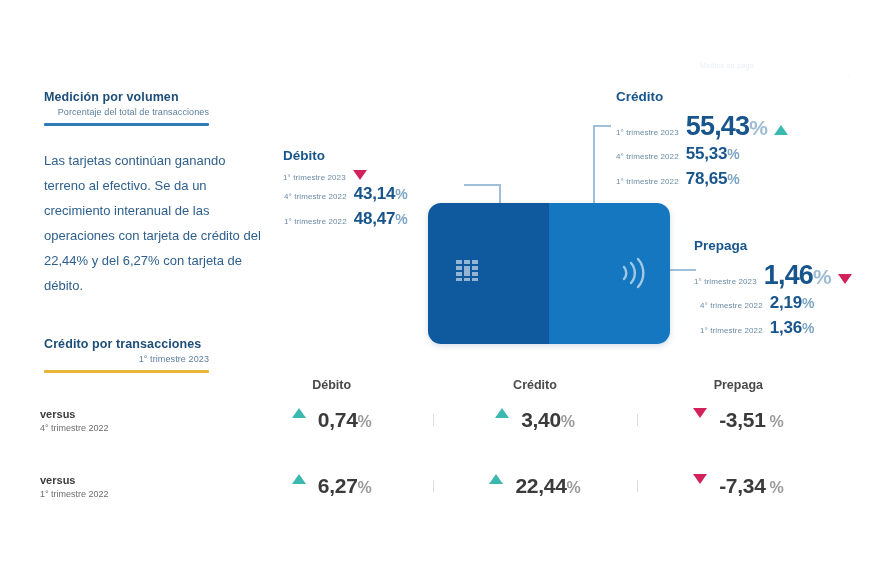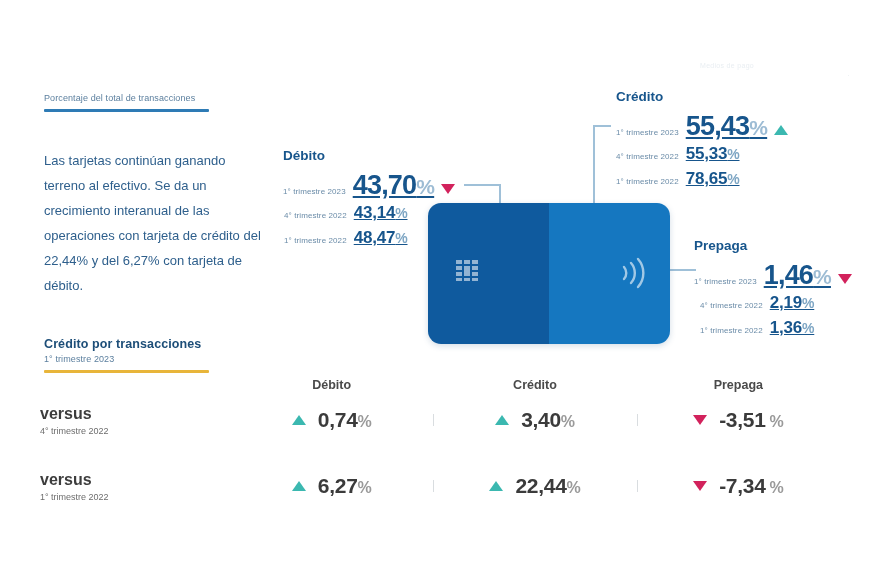--- a/index.html
+++ b/index.html
@@ -6,33 +6,33 @@
   body{
     width:870px;height:580px;background:#ffffff;
     font-family:"Liberation Sans", sans-serif;
     color:#204b73;overflow:hidden;position:relative;
   }
   .stage{position:absolute;inset:0;}
 
   
   .block-head{position:absolute;}
   .bh-title{font-size:12.5px;font-weight:bold;color:#1d4e78;letter-spacing:.1px;}
-  .bh-sub{font-size:9px;color:#5b7f9e;margin-top:3px;letter-spacing:.1px;}
+  .bh-sub{font-size:9px;color:#5b7f9e;margin-top:3px;letter-spacing:.1px;text-align:right;}
   .bh-rule{height:3px;width:165px;margin-top:6px;border-radius:1px;}
 
   .lede{position:absolute;left:44px;top:148px;width:225px;
         font-size:13px;line-height:25px;color:#2e5f8c;font-weight:400;}
 
   
   .metric{position:absolute;}
   .metric .m-title{font-size:13.5px;font-weight:bold;color:#17558c;margin-bottom:7px;}
   .m-row{display:flex;align-items:baseline;gap:7px;margin-bottom:5px;white-space:nowrap;}
   .m-row.lead{margin-bottom:2px;}
   .m-q{font-size:8px;color:#6b8ca8;letter-spacing:.1px;}
-  .m-val{font-size:17px;font-weight:bold;color:#17558c;letter-spacing:-.2px;text-decoration:underline;}
+  .m-val{font-size:17px;font-weight:bold;color:#17558c;letter-spacing:-.2px;}
   .m-val .pc{font-weight:bold;color:#7ea6c4;font-size:14px;}
   .m-row.lead .m-val{font-size:27px;letter-spacing:-.8px;}
   .m-row.lead .m-val .pc{font-size:21px;color:#9dbcd4;}
 
   .tri{width:0;height:0;display:inline-block;}
   .tri.up{border-left:7px solid transparent;border-right:7px solid transparent;border-bottom:10px solid #3bb8b0;}
   .tri.down{border-left:7px solid transparent;border-right:7px solid transparent;border-top:10px solid #d2225c;}
 
   
   .card{position:absolute;left:428px;top:203px;width:242px;height:141px;
@@ -45,43 +45,44 @@
   
   .conn{position:absolute;background:#9fc0d8;}
   .conn-v{width:1.5px;}
   .conn-h{height:1.5px;}
 
   
   .tbl{position:absolute;left:40px;top:378px;width:800px;}
   .tbl-head{display:flex;}
   .tbl-row{display:flex;align-items:center;height:56px;}
   .col-label{width:190px;}
-  .col-data{flex:1;display:flex;align-items:center;justify-content:center;gap:12px;position:relative;}
+  .col-data{flex:1;display:flex;justify-content:center;gap:12px;position:relative;}
   .col-data.sep:before{content:"";position:absolute;left:0;top:6px;bottom:6px;width:1px;background:#d9dde0;}
   .ch{flex:1;text-align:center;font-size:12.5px;color:#4a4a4a;font-weight:bold;}
   .ch.spacer{flex:0 0 190px;}
-  .v-label{font-size:16px;font-weight:bold;color:#3d3d3d;}
+  .v-label{font-size:11px;font-weight:bold;color:#3d3d3d;}
   .v-sub{font-size:9px;color:#6d6d6d;margin-top:3px;}
   .big{font-size:21px;font-weight:bold;color:#3b3b3b;letter-spacing:-.3px;}
   .big .pc{color:#9a9a9a;font-size:16px;font-weight:bold;}
   .ghost{position:absolute;left:700px;top:62px;width:150px;height:26px;
          font-size:7px;color:#e9eef2;letter-spacing:.3px;}
   .ghost .g2{position:absolute;right:0;top:10px;}
 </style>
 </head>
 <body>
 
 <div class="stage">
 
   <div class="ghost">
     <span>Medios de pago</span>
     <span class="g2">·</span>
   </div>
 
   <div class="block-head" style="left:44px;top:90px;">
+    <div class="bh-title">Medición por volumen</div>
     <div class="bh-sub">Porcentaje del total de transacciones</div>
     <div class="bh-rule" style="background:#2e7bb5;"></div>
   </div>
 
   <div class="lede">Las tarjetas continúan ganando terreno al efectivo. Se da un crecimiento interanual de las operaciones con tarjeta de crédito del 22,44% y del 6,27% con tarjeta de débito.</div>
 
   <div class="block-head" style="left:44px;top:337px;">
     <div class="bh-title">Crédito por transacciones</div>
     <div class="bh-sub">1° trimestre 2023</div>
     <div class="bh-rule" style="background:#e8b53a;"></div>
@@ -118,21 +119,20 @@
         <path d="M20 3 A21 21 0 0 1 20 31"></path>
       </g>
     </svg>
   </div>
 
   <div class="metric" style="left:283px;top:148px;">
     <div class="m-title">Débito</div>
 
     <div class="m-row lead">
       <span class="m-q">1° trimestre 2023</span>
-      <span class="m-val"><span>43,70</span><span class="pc">%</span></span>
       <span class="tri down"></span>
     </div>
 
     <div class="m-row" style="padding-left:1px;">
       <span class="m-q">4° trimestre 2022</span>
       <span class="m-val"><span>43,14</span><span class="pc">%</span></span>
     </div>
 
     <div class="m-row" style="padding-left:1px;">
       <span class="m-q">1° trimestre 2022</span>

